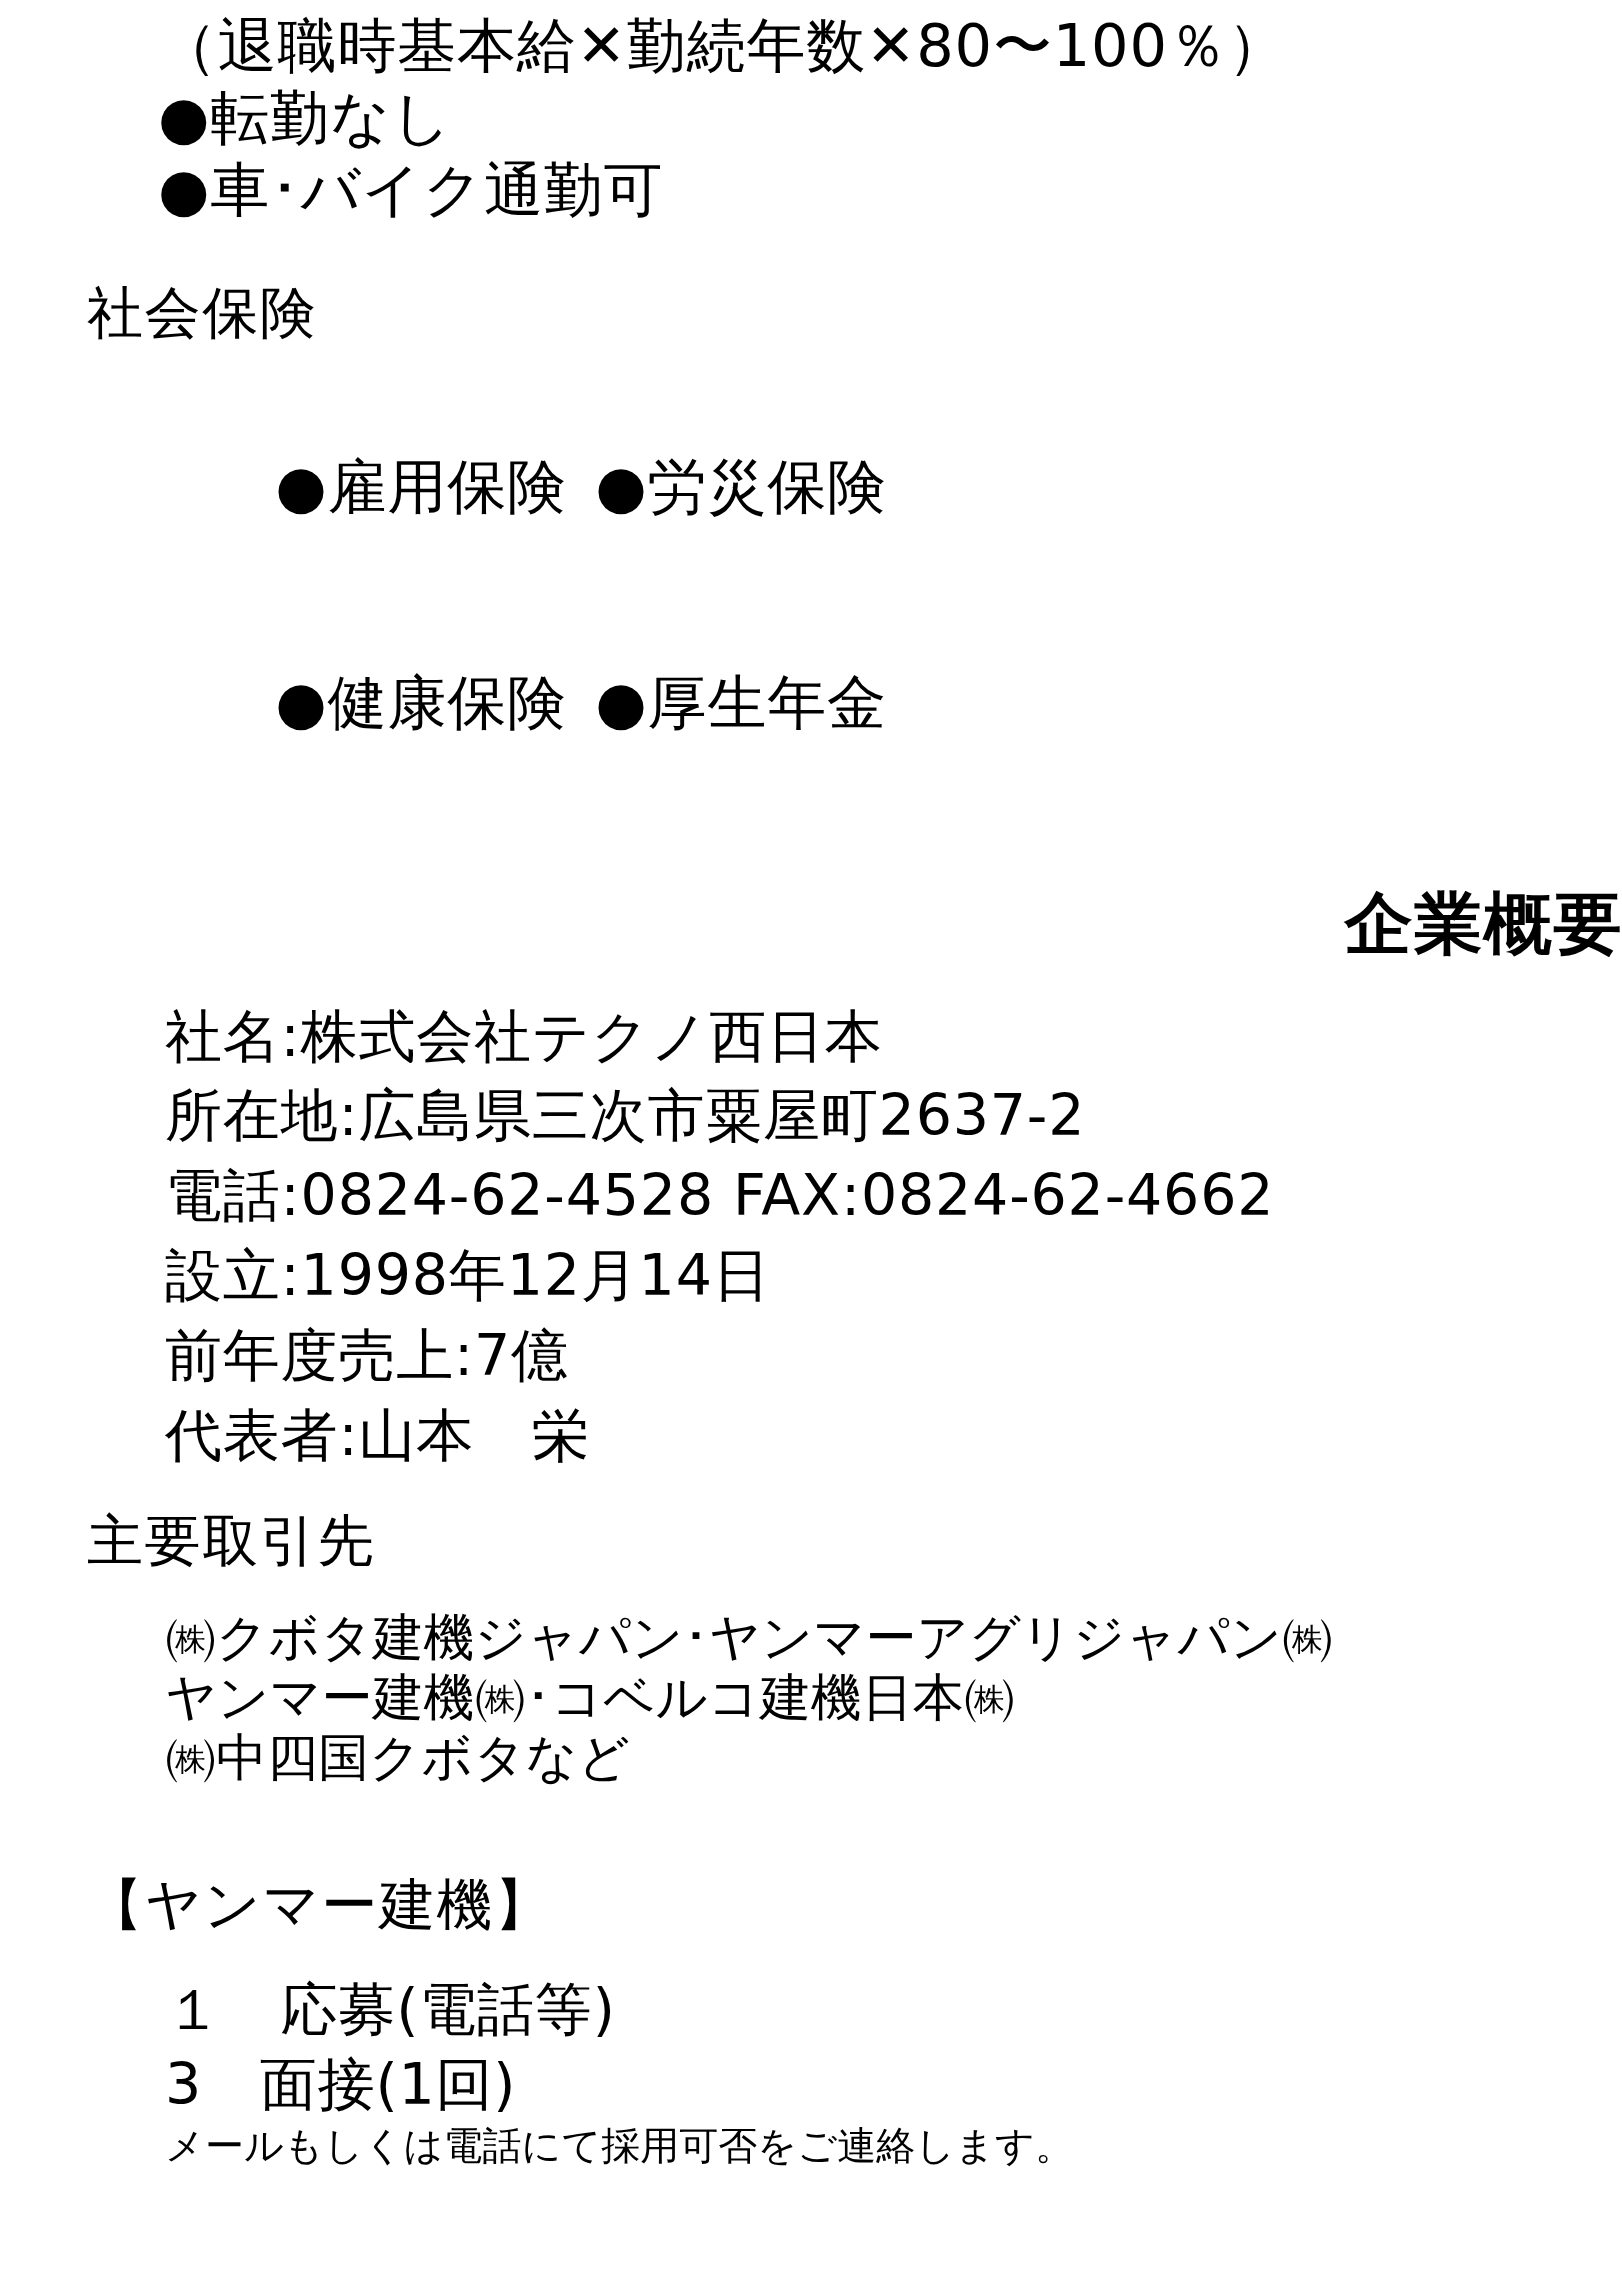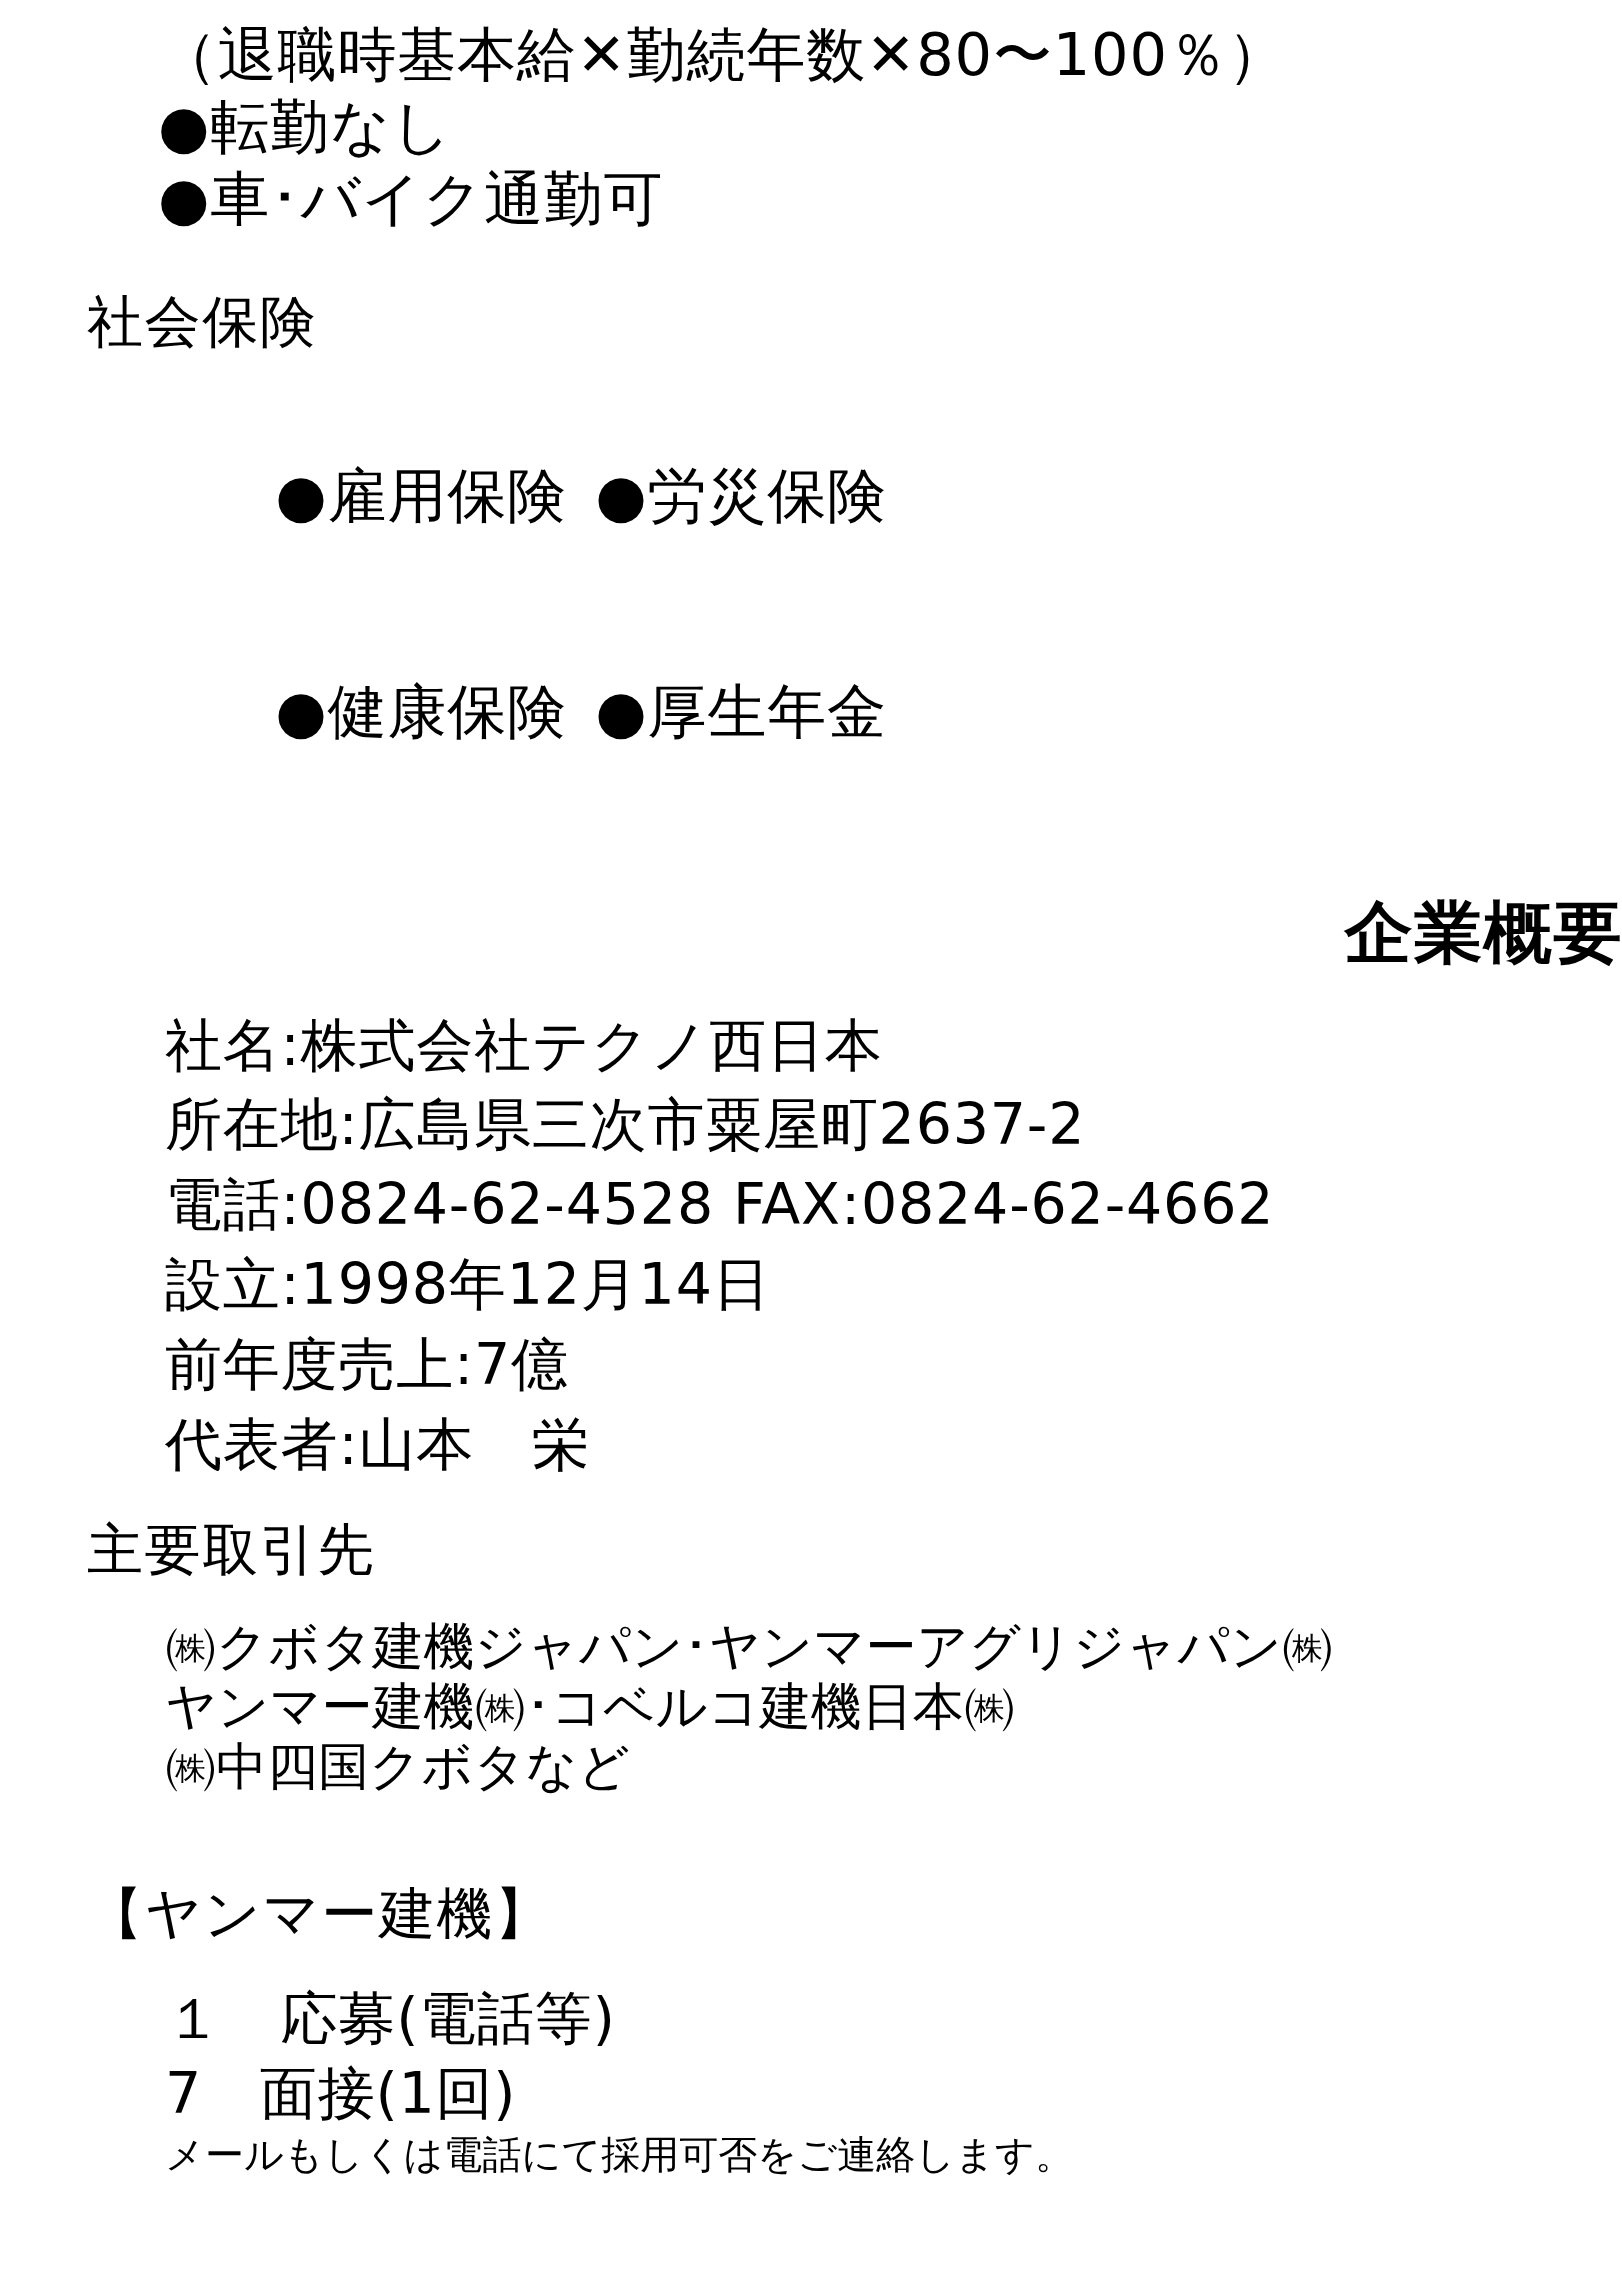--- a/index.html
+++ b/index.html
@@ -66,21 +66,21 @@
     line-height: 1.32;
     letter-spacing: 0.8px;
   }
   .flow-note {
     font-size: 39px;
     line-height: 1.25;
     letter-spacing: 0px;
   }
 
   
-  .blk-top-formula { padding-top: 19px; }
+  .blk-top-formula { padding-top: 10px; }
   .sec-gap-sm { height: 36px; }
   .sec-gap-md { height: 57px; }
   .sec-gap-lg { height: 76px; }
   .sec-gap-xl { height: 87px; }
 
   .two-col-bullets span.col2 { margin-left: 28.5px; }
 </style>
 </head>
 <body>
 
@@ -127,18 +127,18 @@
     <div class="line client-line indent-body">ヤンマー建機㈱･コベルコ建機日本㈱</div>
     <div class="line client-line indent-body">㈱中四国クボタなど</div>
   </div>
 
   <div class="sec-gap-xl"></div>
 
   <div>
     <div class="line heading indent-head">【ヤンマー建機】</div>
     <div class="sec-gap-sm"></div>
     <div class="line flow-line indent-body">１　応募(電話等)</div>
-    <div class="line flow-line indent-body">7　面接(1回)</div>
+    <div class="line flow-line indent-body">3　面接(1回)</div>
     <div class="line flow-note indent-body">メールもしくは電話にて採用可否をご連絡します。</div>
   </div>
 
 </div>
 
 
 </body></html>

